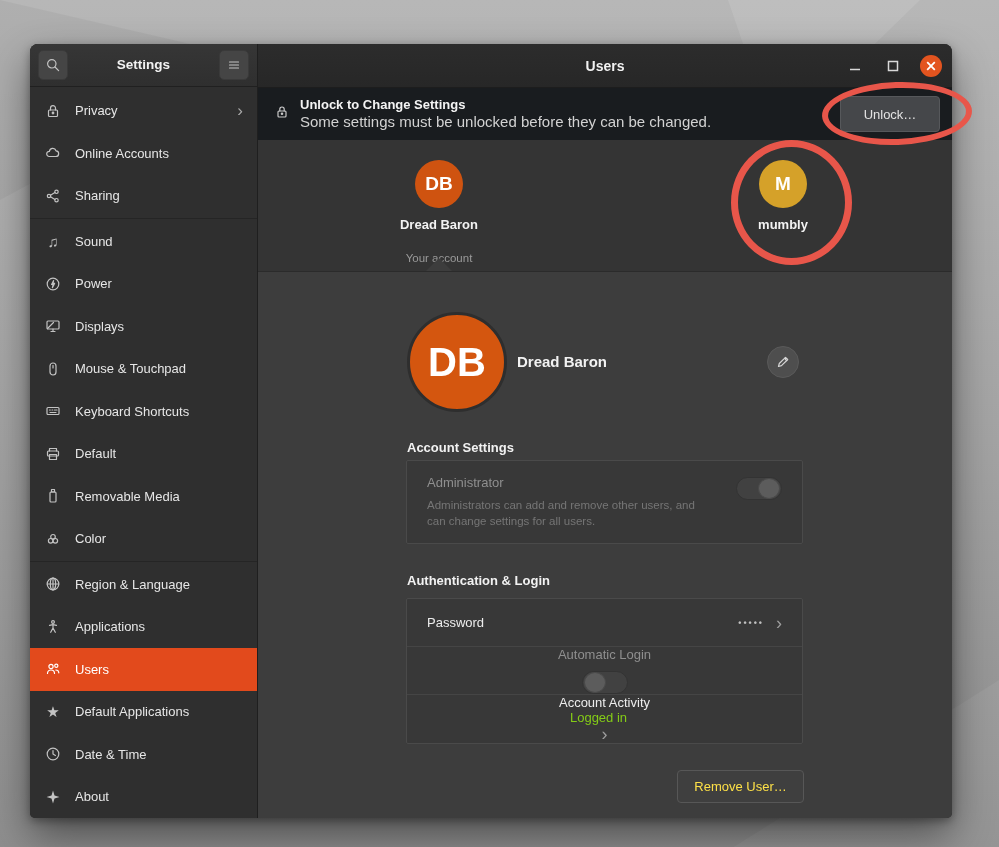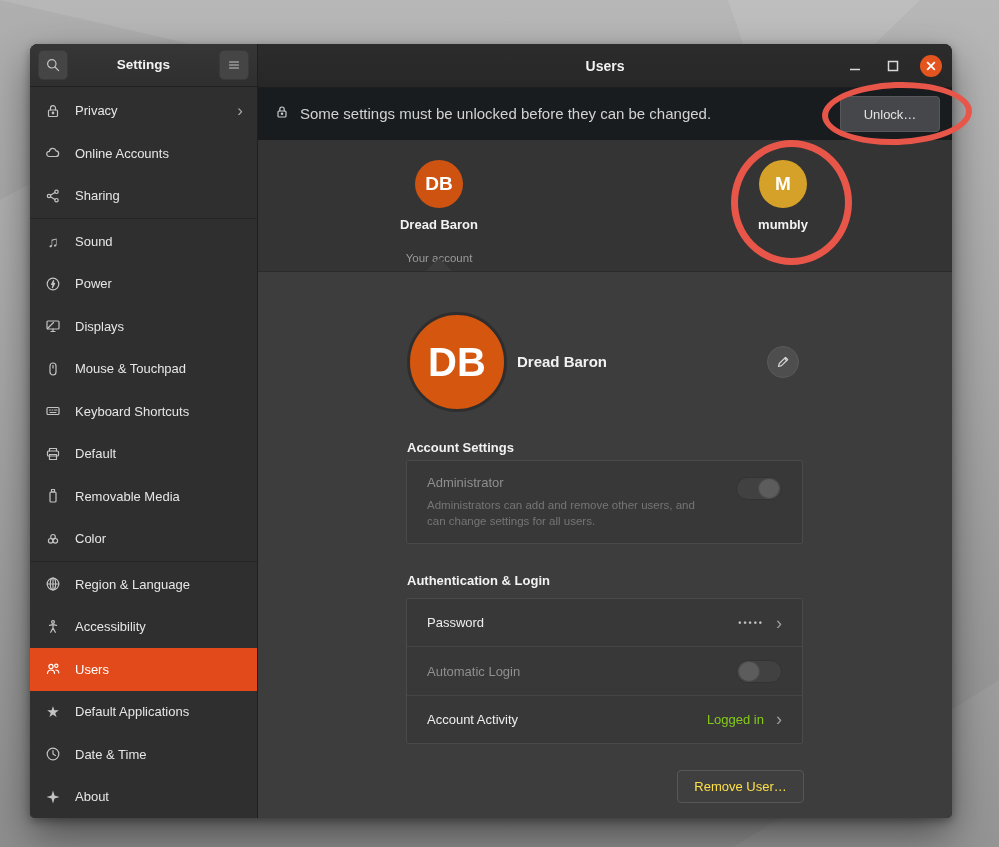--- a/index.html
+++ b/index.html
@@ -80,34 +80,34 @@
     color:#fff; font-weight:bold; font-size:40px; }
   .big-name { position:absolute; left:259px; top:81px; color:#f2f2f2; font-size:15px; font-weight:bold; }
   .edit-btn { position:absolute; left:509px; top:74px; width:32px; height:32px; border-radius:50%;
     background:#4e4e4e; border:1px solid #5a5a5a; display:flex; align-items:center; justify-content:center; cursor:pointer; }
 
   .sect-h { position:absolute; left:149px; color:#f2f2f2; font-size:13px; font-weight:bold; }
   .sh1 { top:168px; } .sh2 { top:301px; }
 
   .card { position:absolute; left:148px; width:397px; background:#383838; border:1px solid #4a4a4a; border-radius:2px; }
   .card1 { top:188px; height:84px; padding:14px 20px; }
-  .card2 { top:326px; height:146px; display:flex; flex-direction:column;justify-content:flex-end; }
+  .card2 { top:326px; height:146px; display:flex; flex-direction:column; }
 
   .adm-label { color:#8f8f8f; font-size:13px; }
   .adm-desc { margin-top:8px; color:#757575; font-size:11.5px; line-height:1.35; }
 
   .toggle { width:46px; height:23px; border-radius:12px; background:#414141; border:1px solid #333;
     position:relative; flex:0 0 auto; }
   .toggle .knob { position:absolute; top:0px; width:22px; height:21px; border-radius:50%;
     background:#5c5c5c; border:1px solid #4a4a4a; }
   .toggle.on .knob { right:1px; } .toggle.off .knob { left:1px; }
   .toggle.t-abs { position:absolute; right:20px; top:16px; }
 
   .crow { flex:1; display:flex; align-items:center; padding:0 20px; }
-  .crow + .crow { border-top:1px solid #454545; }
+  .crow + .crow { border-top:1px solid #454545;flex-direction:column; }
   .crow .rlabel { flex:1; font-size:13px; color:#ededed; }
   .crow .rlabel.dim { color:#8f8f8f; }
   .crow .rvalue { color:#84cc16; font-size:13px; margin-right:12px; }
   .crow .rvalue.dots { font-size:9px; letter-spacing:2px; color:#c0c0c0; font-weight:bold; }
   .crow .rchev { color:#9d9d9d; font-size:18px; line-height:1; }
 
   .remove-btn { position:absolute; right:148px; top:498px; min-width:127px; height:33px;
     background:#3f3f3f; border:1px solid #575757; border-radius:4px; color:#fde047; font-size:13px;
     display:flex; align-items:center; justify-content:center; padding:0 16px; cursor:pointer; }
 
@@ -253,21 +253,21 @@
           </span>
         <span class="sblabel">Region &amp; Language</span>
       </div>
       <div class="sbitem">
         <span class="sbicon">
             <svg class="ic" viewBox="0 0 16 16">
               <circle cx="8" cy="3" r="1.4"></circle>
               <path d="M8 5v4M4.5 6.3L8 5.6l3.5.7M8 9l-2.3 4.3M8 9l2.3 4.3"></path>
             </svg>
           </span>
-        <span class="sblabel">Accessibility</span>
+        <span class="sblabel">Applications</span>
       </div>
       <div class="sbitem selected" style="background: rgb(226, 74, 28);">
         <span class="sbicon">
             <svg class="ic" viewBox="0 0 16 16">
               <circle cx="6" cy="5.5" r="2.1"></circle>
               <path d="M2.5 12.5a3.5 3.5 0 0 1 7 0"></path>
               <circle cx="11.3" cy="4.8" r="1.6"></circle>
               <path d="M10.8 9a3 3 0 0 1 3 2.8"></path>
             </svg>
           </span>
@@ -321,20 +321,21 @@
 
     <div class="banner">
       <div class="lockwrap">
         <svg class="ic" viewBox="0 0 16 16" style="stroke:#c9c9c9">
             <rect x="4" y="7" width="8" height="6" rx="1"></rect>
             <path d="M5.8 7V5.2a2.2 2.2 0 0 1 4.4 0V7"></path>
             <circle cx="8" cy="9.8" r=".7"></circle>
           </svg>
       </div>
       <div class="banner-text">
+        <div class="banner-title">Unlock to Change Settings</div>
         <div class="banner-sub">Some settings must be unlocked before they can be changed.</div>
       </div>
       <div class="unlock-btn">Unlock…</div>
     </div>
 
     <div class="carousel">
       <div class="caruser u0">
         <div class="avatar-s" style="background: rgb(207, 83, 16);">DB</div>
         <div class="car-name">Dread Baron</div>
         <div class="car-sub">Your account</div>

